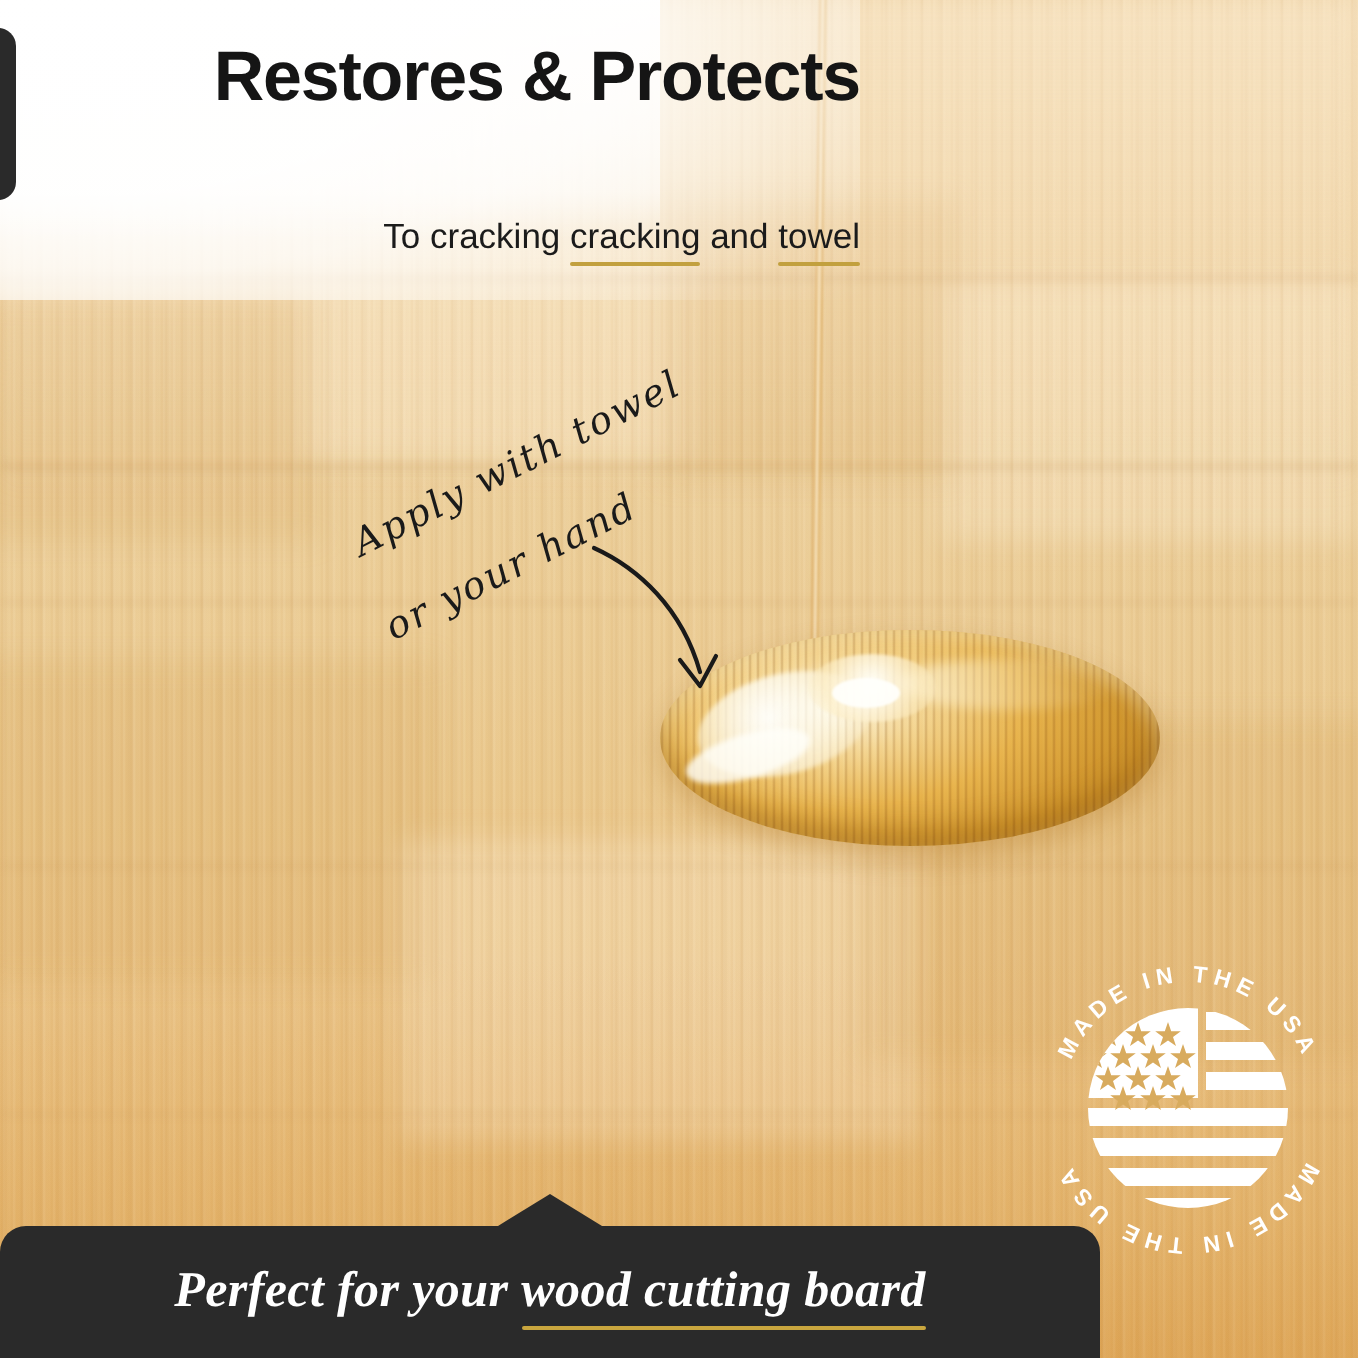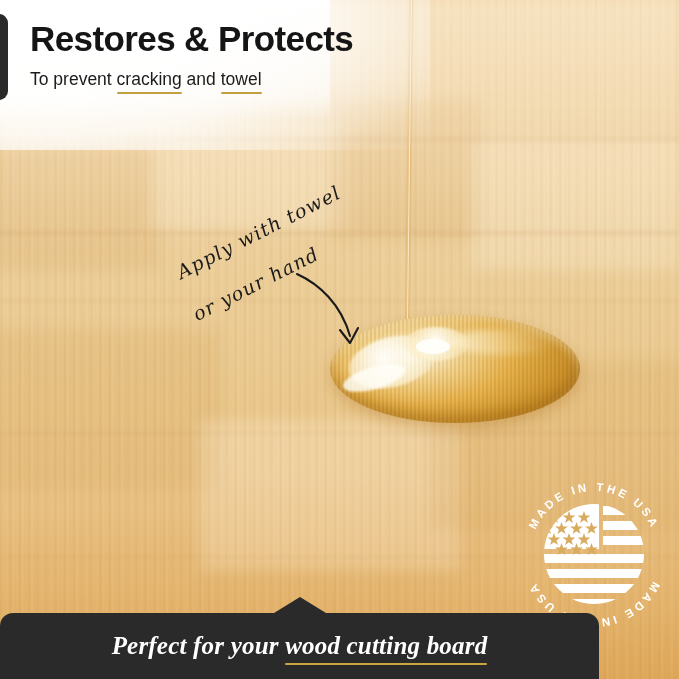--- a/index.html
+++ b/index.html
@@ -115,20 +115,21 @@
     height: 86px;
     background: #2a2a2a;
     border-radius: 9px;
   }
 
   .header-text {
     position: absolute;
     left: 30px;
     top: 19px;
     width: 400px;
+    text-align: right;
   }
   .headline {
     margin: 0;
     font-family: "Liberation Sans", sans-serif;
     font-size: 35px;
     font-weight: bold;
     letter-spacing: -0.6px;
     color: #151515;
     line-height: 1.12;
     white-space: nowrap;
@@ -138,20 +139,21 @@
     font-family: "Liberation Sans", sans-serif;
     font-size: 17.5px;
     font-weight: normal;
     color: #1b1b1b;
     line-height: 1.2;
     white-space: nowrap;
   }
   .u-gold {
     position: relative;
     display: inline-block;
+    margin-top: 39px;
   }
   .u-gold::after {
     content: "";
     position: absolute;
     left: 0; right: 0;
     bottom: -4px;
     height: 2px;
     border-radius: 2px;
     background: #c2a03e;
   }
@@ -301,21 +303,21 @@
     width: 162px;
     height: 162px;
   }
   .badge svg { display: block; }
 
   
   .banner {
     position: absolute;
     left: 0;
     bottom: 0;
-    width: 599px;
+    width: 550px;
     height: 66px;
     background: #2a2a2a;
     border-top-left-radius: 13px;
     border-top-right-radius: 13px;
   }
   .banner-notch {
     position: absolute;
     left: 50%;
     bottom: 66px;
     width: 0; height: 0;
@@ -448,21 +450,21 @@
       </g>
     </svg>
   </div>
 
   <div class="header-wash"></div>
   <div class="header-wash2"></div>
   <div class="left-tab"></div>
 
   <div class="header-text">
     <h1 class="headline">Restores &amp; Protects</h1>
-    <p class="subline"><span>To prevent </span><span class="u-gold">cracking</span><span> and </span><span class="u-gold">towel</span></p>
+    <p class="subline"><span>To cracking </span><span class="u-gold">cracking</span><span> and </span><span class="u-gold">towel</span></p>
   </div>
 
   <div class="banner">
     <div class="banner-notch"></div>
     <div class="banner-text"><span>Perfect for your </span><span class="u-gold-banner">wood cutting board</span></div>
   </div>
 
 </div>
 
 </body></html>

